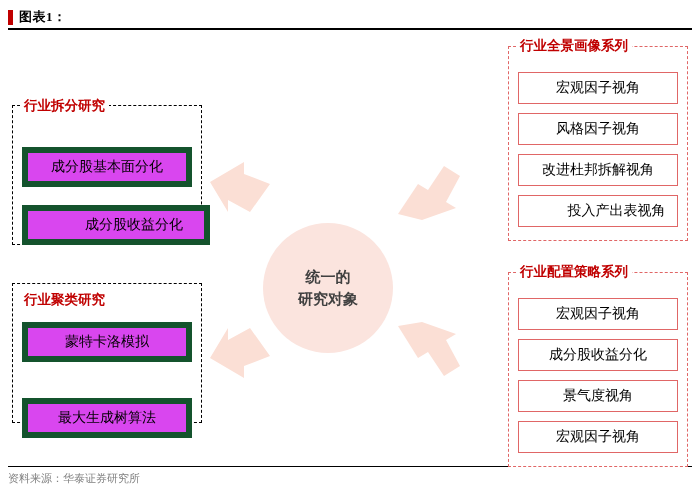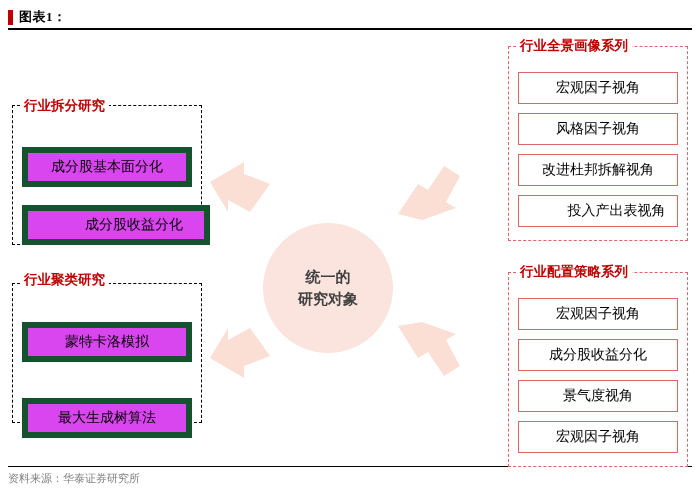--- a/index.html
+++ b/index.html
@@ -186,21 +186,21 @@
   <span>统一的</span>
   <span>研究对象</span>
 </div>
 
 <div class="dash-group layer-top" style="left:12px; top:105px; width:190px; height:140px;"></div>
 <div class="group-label layer-top" style="left:20px; top:98px;">行业拆分研究</div>
 <div class="box-left layer-top" style="left:22px; top:147px; width:170px; height:40px;">成分股基本面分化</div>
 <div class="box-left layer-top" style="left:22px; top:205px; width:188px; height:40px;padding-left:36px;">成分股收益分化</div>
 
 <div class="dash-group layer-top" style="left:12px; top:283px; width:190px; height:140px;"></div>
-<div class="group-label layer-top" style="left:20px; top:272px;text-align:right;">行业聚类研究</div>
+<div class="group-label layer-top" style="left:20px; top:292px;text-align:right;">行业聚类研究</div>
 <div class="box-left layer-top" style="left:22px; top:322px; width:170px; height:40px;">蒙特卡洛模拟</div>
 <div class="box-left layer-top" style="left:22px; top:398px; width:170px; height:40px;">最大生成树算法</div>
 
 <div class="dash-group-red layer-top" style="left:508px; top:46px; width:180px; height:195px;"></div>
 <div class="group-label-red layer-top" style="left:516px; top:38px;">行业全景画像系列</div>
 <div class="box-right layer-top" style="left:518px; top:72px; width:160px; height:32px;">宏观因子视角</div>
 <div class="box-right layer-top" style="left:518px; top:113px; width:160px; height:32px;">风格因子视角</div>
 <div class="box-right layer-top" style="left:518px; top:154px; width:160px; height:32px;">改进杜邦拆解视角</div>
 <div class="box-right layer-top" style="left:518px; top:195px; width:160px; height:32px;padding-left:37px;">投入产出表视角</div>
 

